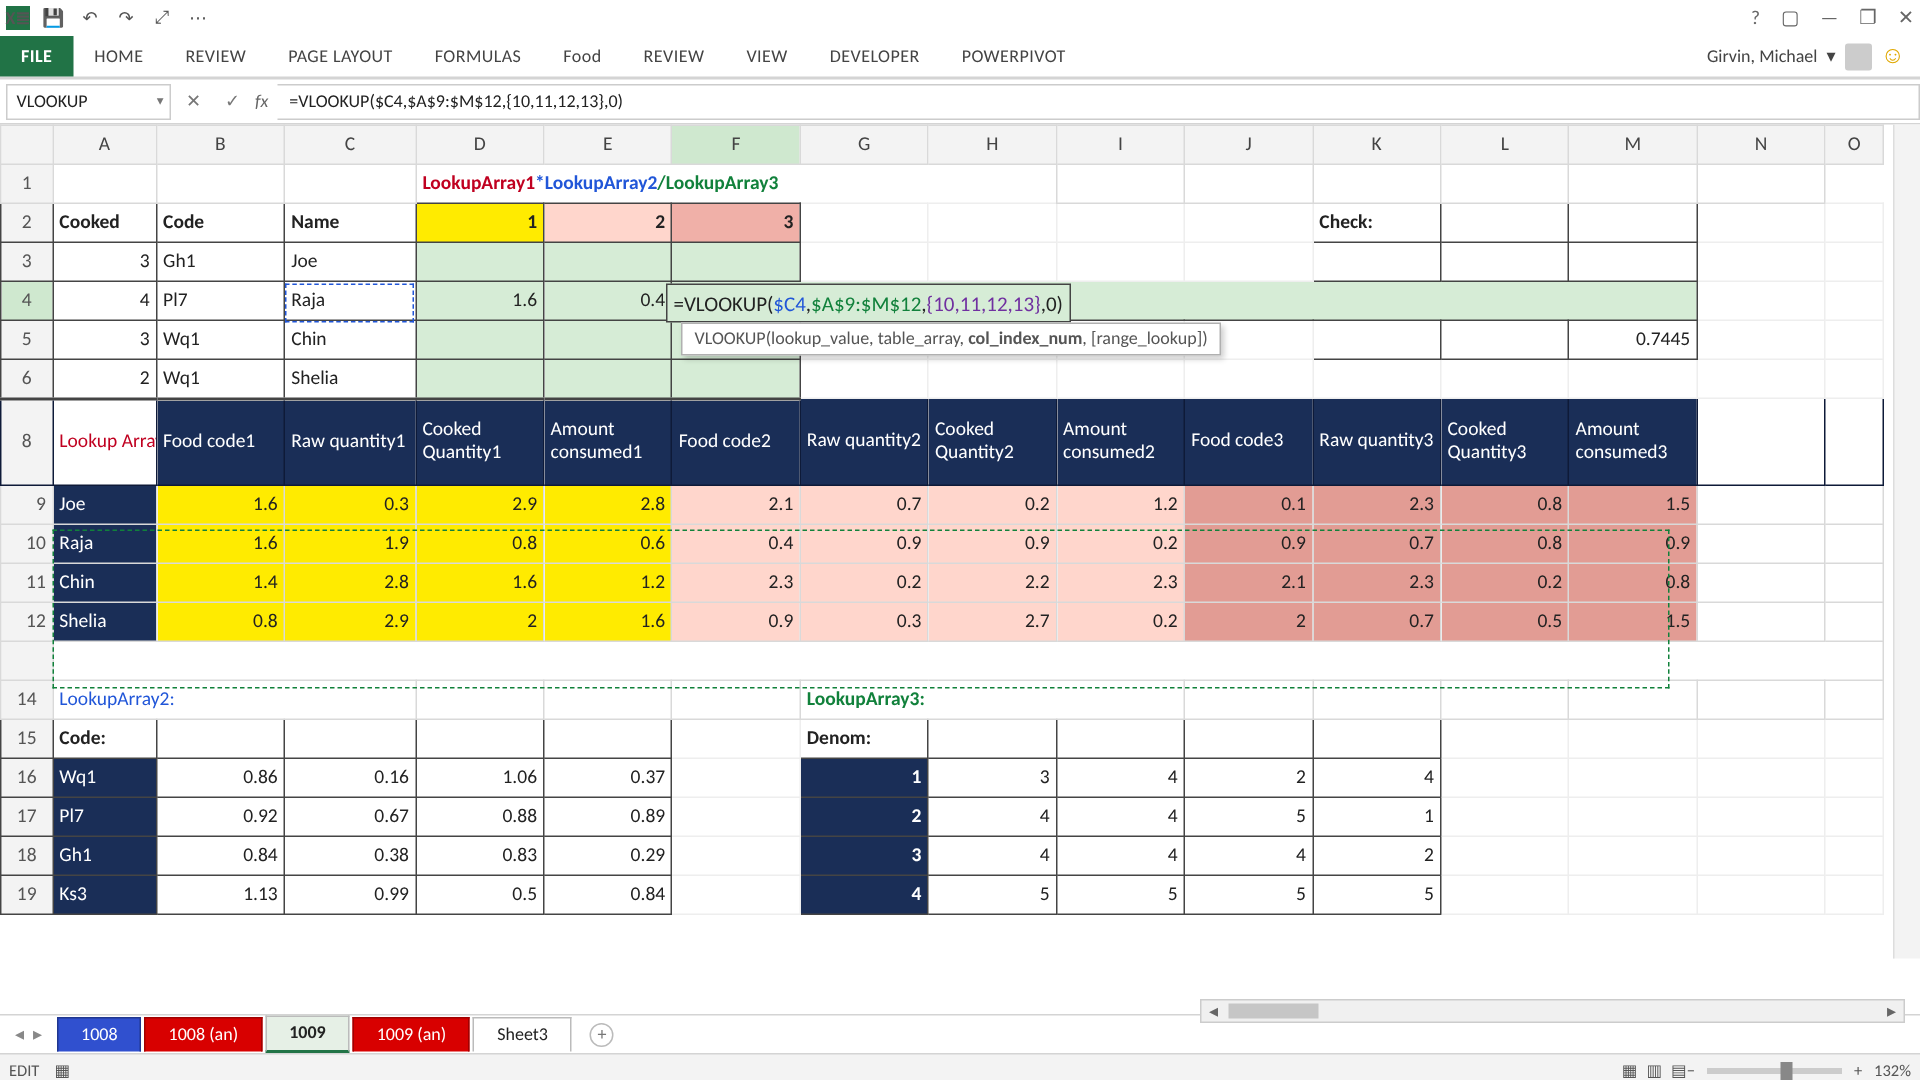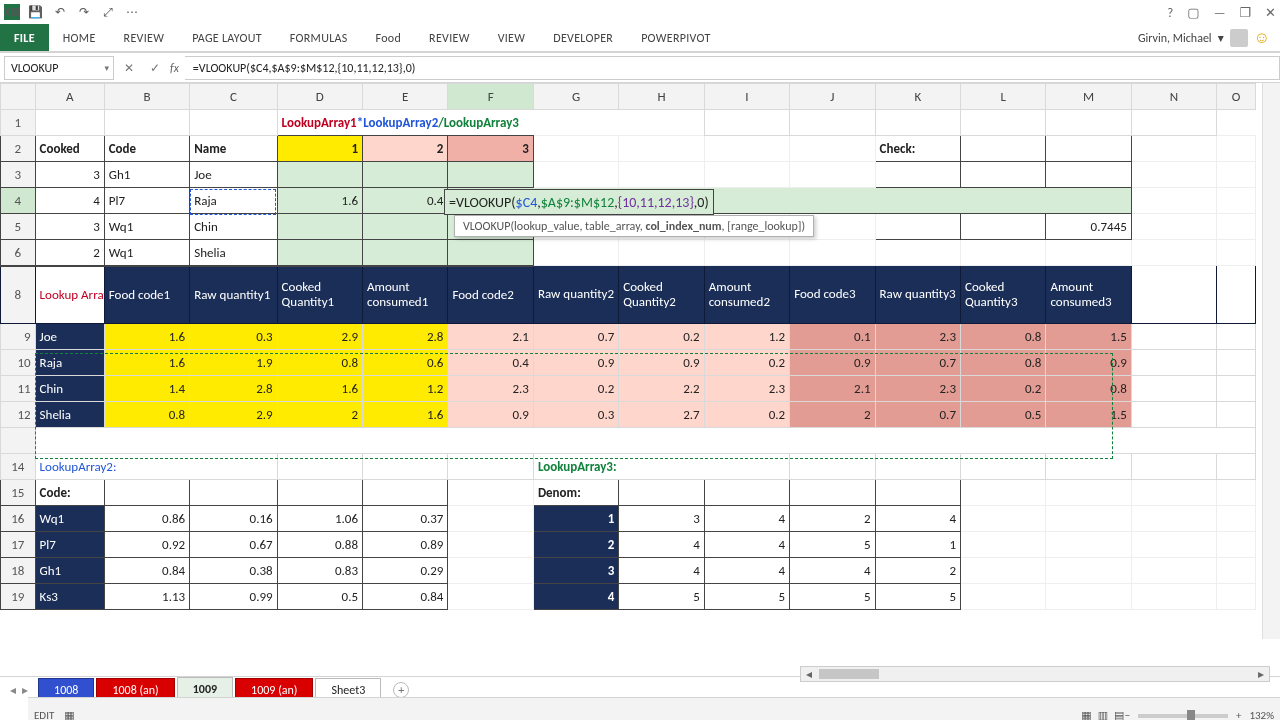--- a/index.html
+++ b/index.html
@@ -81,21 +81,21 @@
 .stab { padding:4px 15px; font-size:12px; border:1px solid #bbb; border-bottom:none; margin-right:2px; background:#fff; }
 .stab.red { background:#d80000; color:#fff; border-color:#a00000;}
 .stab.blue{ background:#3050cf; color:#fff; border-color:#20368f;}
 .stab.active { background:#e6f0e6; border-bottom:2px solid #217346; font-weight:700;}
 .tabsbar .plus { margin-left:10px; color:#777; border:1px solid #bbb; border-radius:50%; width:16px;height:16px; display:flex;align-items:center;justify-content:center; font-size:12px;}
 .hscroll { position:absolute; right:10px; bottom:20px; width:470px; height:16px; background:#f0f0f0; border:1px solid #ccc; display:flex; align-items:center; }
 .hscroll .btn{width:16px;text-align:center;color:#666;}
 .hscroll .thumb{width:60px;height:10px;background:#c6c6c6;margin-left:2px;}
 
 
-.status { position:absolute; bottom:0; left:0; right:0; height:18px; background:#f3f3f3; border-top:1px solid #d4d4d4; display:flex; align-items:flex-start; padding:11px 6px; font-size:11px; color:#555;margin-left:28px;}
+.status { position:absolute; bottom:0; left:0; right:0; height:18px; background:#f3f3f3; border-top:1px solid #d4d4d4; display:flex; align-items:flex-end; padding:0 6px; font-size:11px; color:#555;}
 .status .sp { flex:1 }
 .status .zoom { display:flex; align-items:center; gap:8px;}
 .status .slider { width:90px; height:4px; background:#ccc; position:relative;}
 .status .slider::after{content:"";position:absolute;left:55%;top:-4px;width:8px;height:12px;background:#888;}
 
 
 .vscroll { position:absolute; right:0; top:0; width:18px; bottom:44px; background:#f3f3f3; border-left:1px solid #ddd; }
 
 
 .la1{color:#c00020;font-weight:600}.la2{color:#2156d8;font-weight:600}.la3{color:#11813b;font-weight:600}

